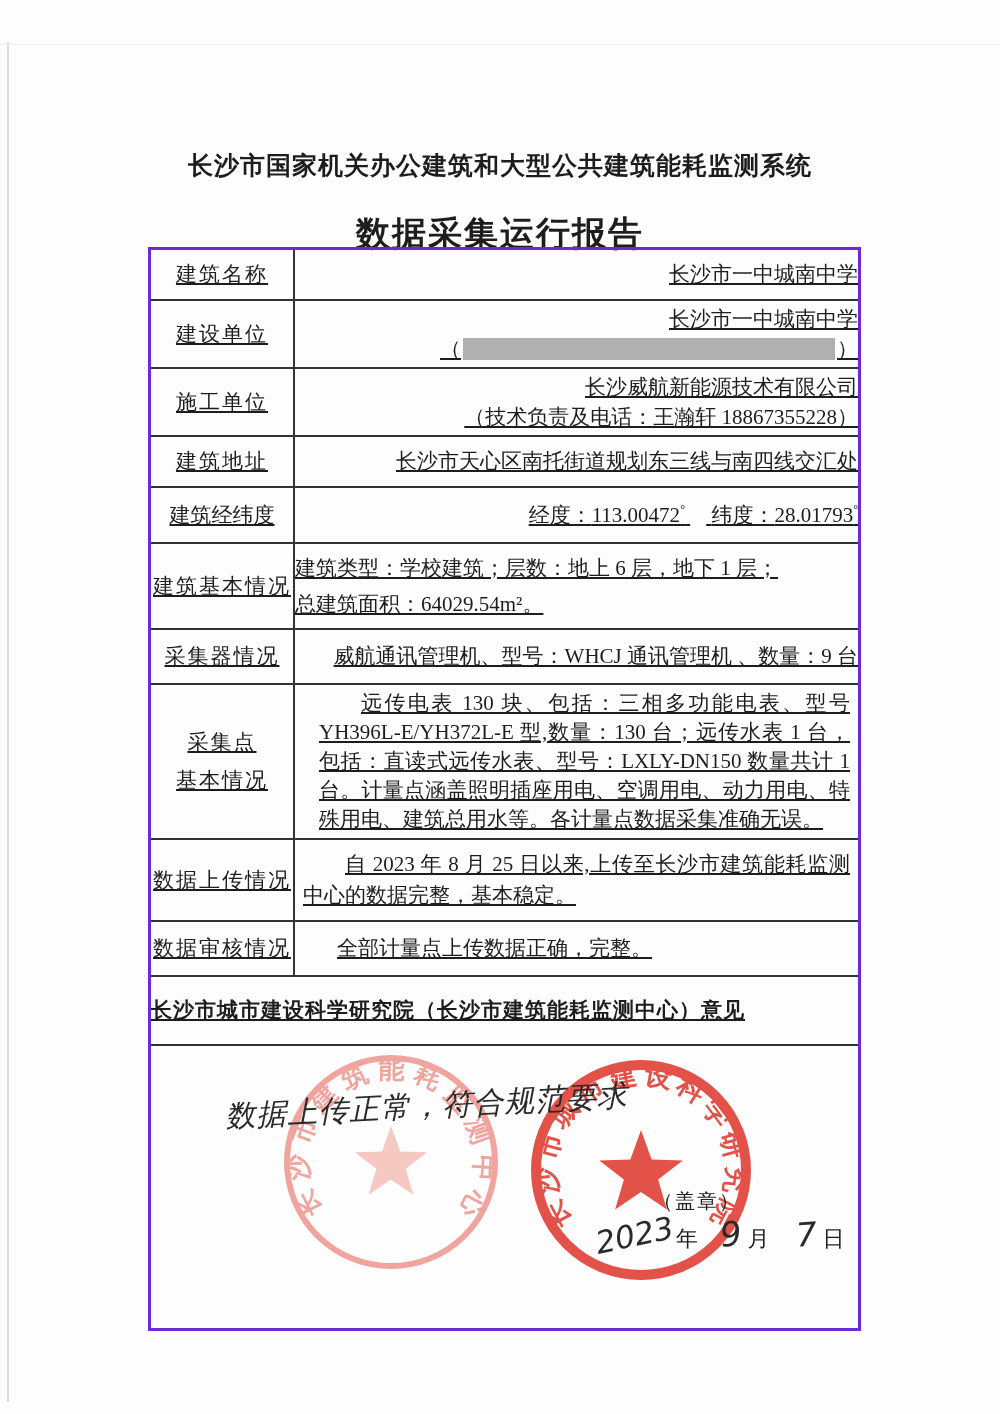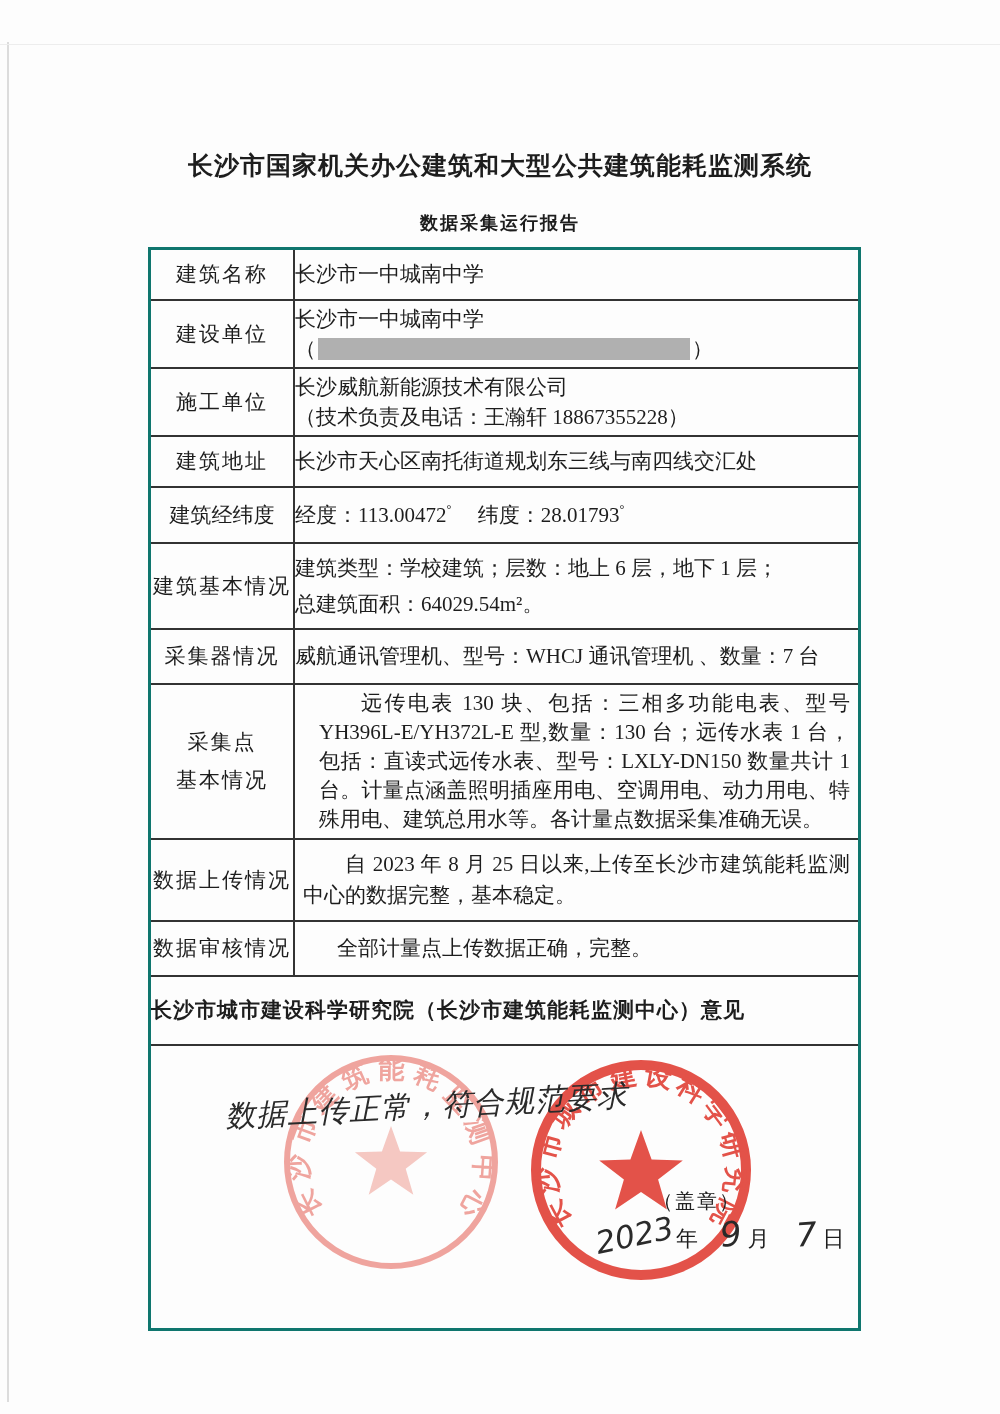--- a/index.html
+++ b/index.html
@@ -7,27 +7,27 @@
     position:relative; width:1000px; height:1414px; margin:0 auto;
     background:#fdfdfd; overflow:hidden;
     font-family:"Liberation Serif","DejaVu Serif",serif; color:#1d1d1d;
   }
   .scan-edge-left { position:absolute; left:7px; top:42px; width:2px; height:1360px; background:#dcdcdc; }
   .scan-edge-top  { position:absolute; left:0;  top:44px; width:1000px; height:1px; background:#ededed; }
 
   .title1 { position:absolute; top:149px; left:0; width:1000px; text-align:center;
             font-size:25px; font-weight:bold; letter-spacing:1px; }
   .title2 { position:absolute; top:211px; left:0; width:1000px; text-align:center;
-            font-size:18px; font-weight:bold; letter-spacing:2px; }
+            font-size:34px; font-weight:bold; letter-spacing:2px; }
 
   table.doc { position:absolute; left:148px; top:247px; width:713px;
-              border-collapse:collapse; table-layout:fixed; border:3px solid #0f766e; }
+              border-collapse:collapse; table-layout:fixed; border:3px solid #6d28d9;text-decoration:underline; }
   table.doc td { border:2px solid #333; padding:0; font-size:21px; vertical-align:middle; }
   td.label { width:142px; text-align:center; letter-spacing:2px; }
-  td.content { text-align:left; }
+  td.content { text-align:right; }
   td.content.left { text-align:left; }
   .r1{height:51px} .r2{height:68px} .r3{height:65px} .r4{height:51px}
   .r5{height:56px} .r6{height:86px} .r7{height:55px} .r8{height:148px}
   .r9{height:66px} .r10{height:55px} .r11{height:69px} .r12{height:285px}
 
   .twolines { line-height:30px; padding:3px 0; }
   .basicinfo { padding-left:47px; line-height:36px; }
   .para { text-align:justify; text-indent:2em; padding:4px 8px; line-height:29px;margin-left:16px; }
   .para9 { text-align:justify; text-indent:2em; padding:9px 8px; line-height:31px; }
   .indent1 { text-align:left; text-indent:2em; padding-left:8px; }
@@ -102,21 +102,21 @@
     </tr>
     <tr class="r6">
       <td class="label">建筑基本情况</td>
       <td class="content left basicinfo">
         <div>建筑类型：学校建筑；层数：地上 6 层，地下 1 层；</div>
         <div>总建筑面积：64029.54m²。</div>
       </td>
     </tr>
     <tr class="r7">
       <td class="label">采集器情况</td>
-      <td class="content">威航通讯管理机、型号：WHCJ 通讯管理机 、数量：7 台</td>
+      <td class="content">威航通讯管理机、型号：WHCJ 通讯管理机 、数量：9 台</td>
     </tr>
     <tr class="r8">
       <td class="label">
         <div>采集点</div>
         <div style="margin-top:10px">基本情况</div>
       </td>
       <td class="content left">
         <div class="para">远传电表 130 块、包括：三相多功能电表、型号 YH396L-E/YH372L-E 型,数量：130 台；远传水表 1 台，包括：直读式远传水表、型号：LXLY-DN150 数量共计 1 台。计量点涵盖照明插座用电、空调用电、动力用电、特殊用电、建筑总用水等。各计量点数据采集准确无误。</div>
       </td>
     </tr>

